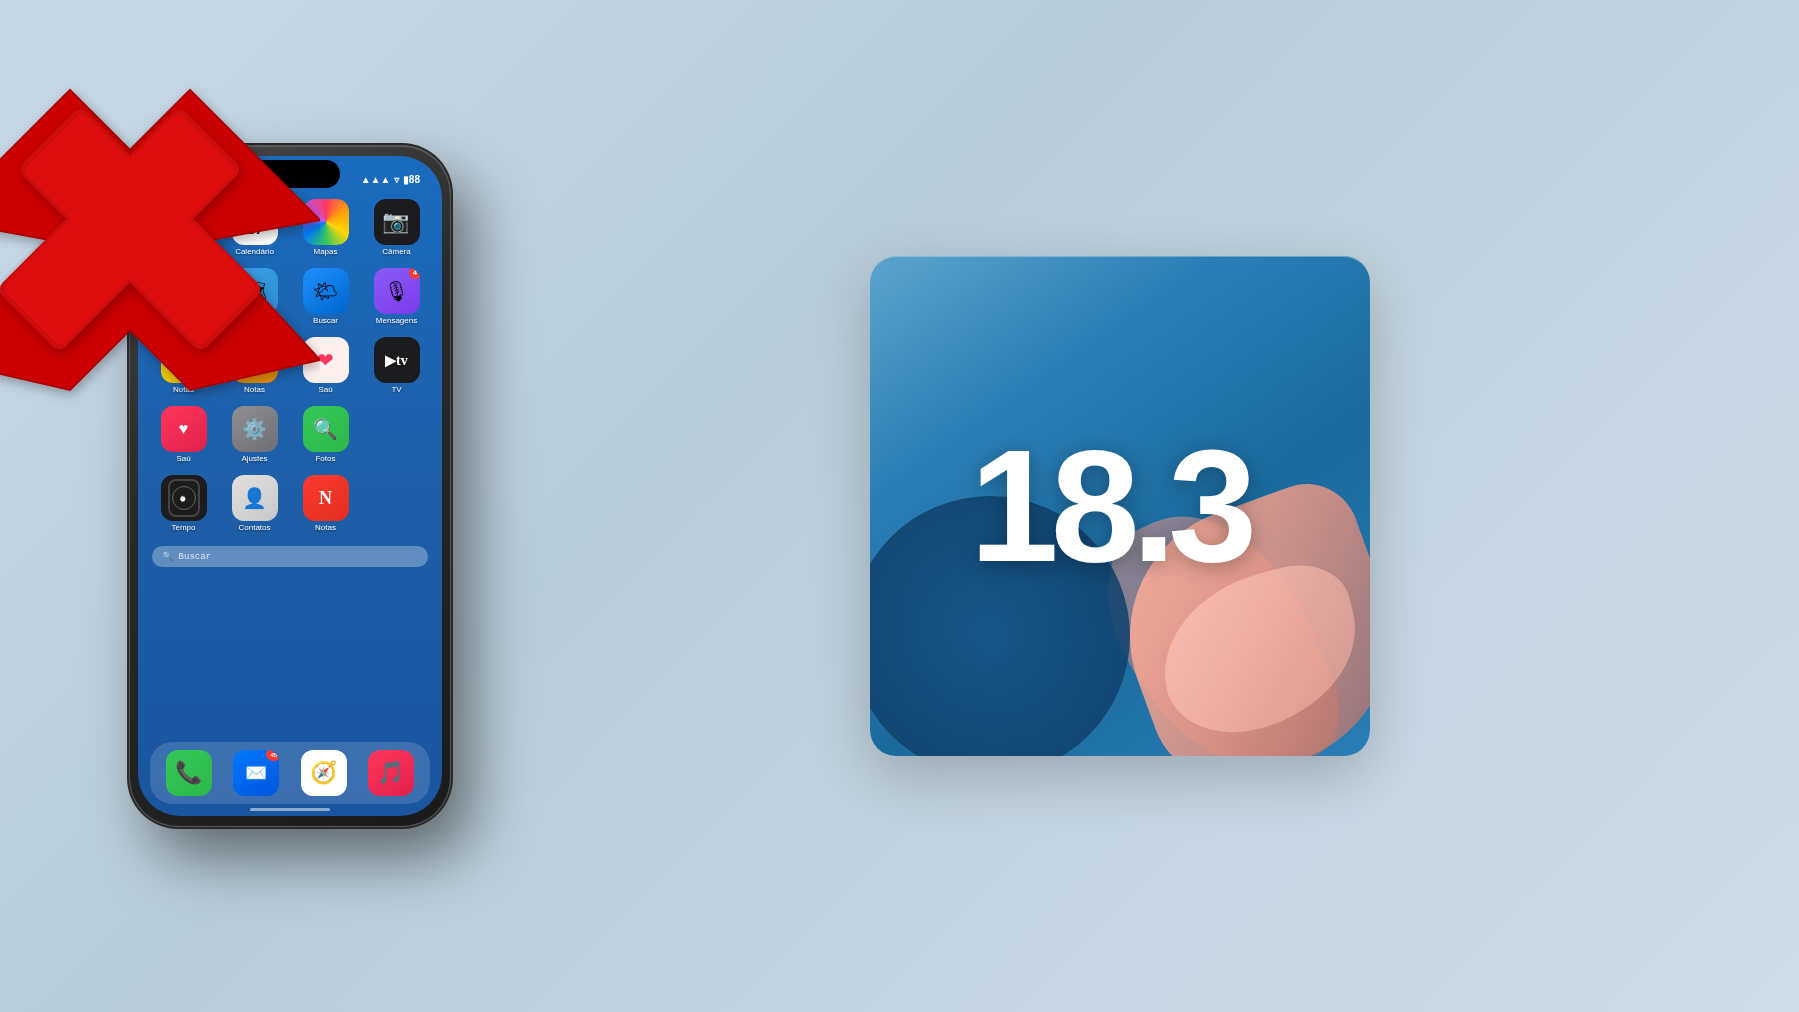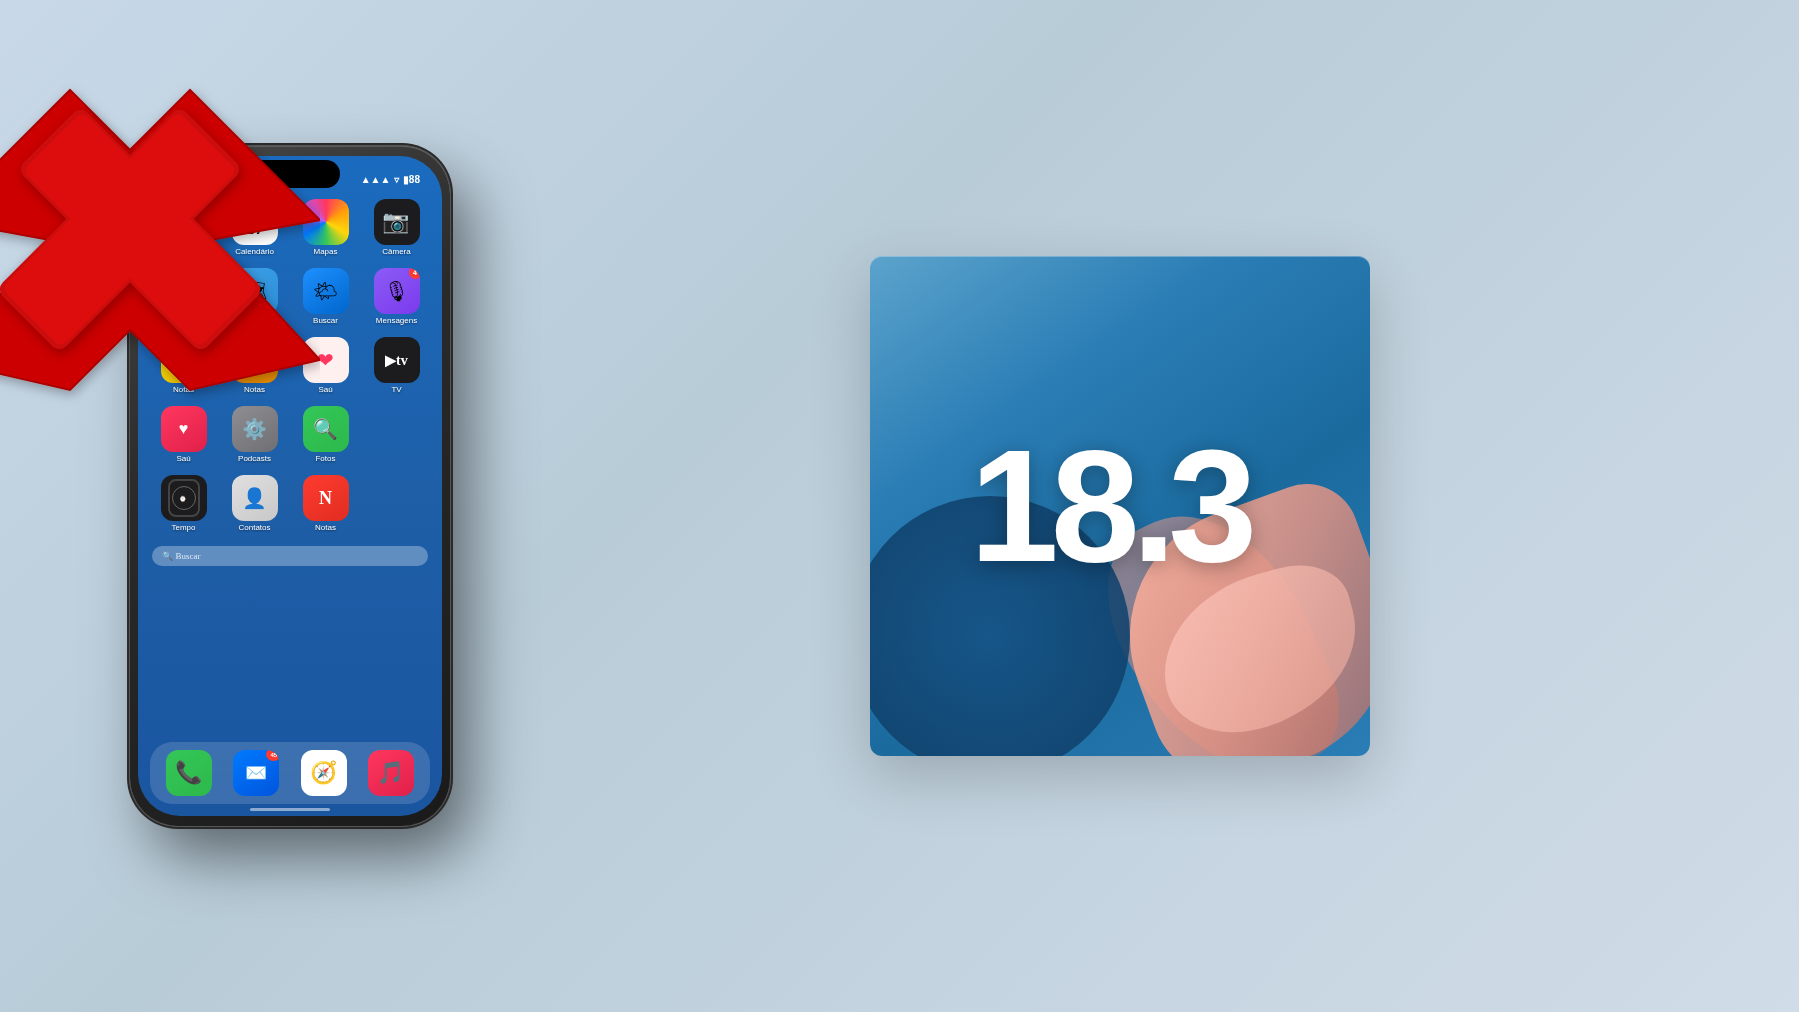--- a/index.html
+++ b/index.html
@@ -165,21 +165,21 @@
       background: rgba(255,255,255,0.3);
       border-radius: 12px;
       padding: 5px 10px;
       display: flex;
       align-items: center;
       gap: 5px;
     }
     .search-bar-text {
       font-size: 9px;
       color: rgba(255,255,255,0.8);
-      font-family: Liberation Serif, serif;
+      font-family: Liberation Mono, monospace;
     }
 
     
     .dock {
       position: absolute;
       bottom: 12px;
       left: 12px;
       right: 12px;
       background: rgba(255,255,255,0.15);
       backdrop-filter: blur(10px);
@@ -212,21 +212,21 @@
 
     .ios-badge {
       position: relative;
       width: 500px;
       height: 500px;
     }
 
     .ios-badge-bg {
       width: 100%;
       height: 100%;
-      border-radius: 12px;
+      border-radius: 26px;
       background: linear-gradient(145deg, #5ba3cc 0%, #2a7db5 30%, #1a6a9e 60%, #2a7db5 100%);
       box-shadow: 
         0 20px 60px rgba(0,0,0,0.2),
         inset 0 1px 0 rgba(255,255,255,0.3);
       position: relative;
       overflow: hidden;
     }
 
     
     .badge-ribbon-1 {
@@ -488,21 +488,21 @@
           <div class="app-icon" style="background: linear-gradient(145deg,#ff375f,#e0204a)">
             <span style="font-size:16px; color:white">♥</span>
           </div>
           <span class="app-label">Saú</span>
         </div>
 
         <div class="app-item">
           <div class="app-icon app-ajustes">
             <span style="font-size:20px">⚙️</span>
           </div>
-          <span class="app-label">Podcasts</span>
+          <span class="app-label">Ajustes</span>
         </div>
 
         <div class="app-item">
           <div class="app-icon app-buscar">
             <span style="font-size:20px">🔍</span>
           </div>
           <span class="app-label">Fotos</span>
         </div>
         <div class="app-item"></div>
       </div>

